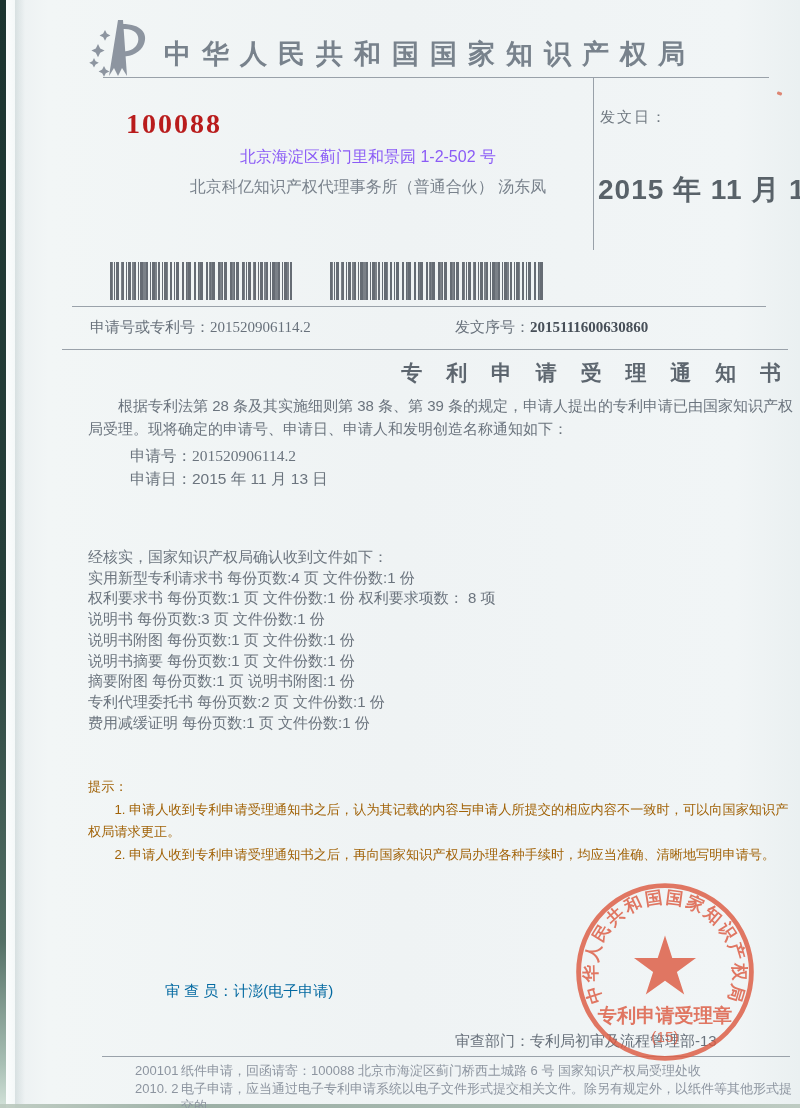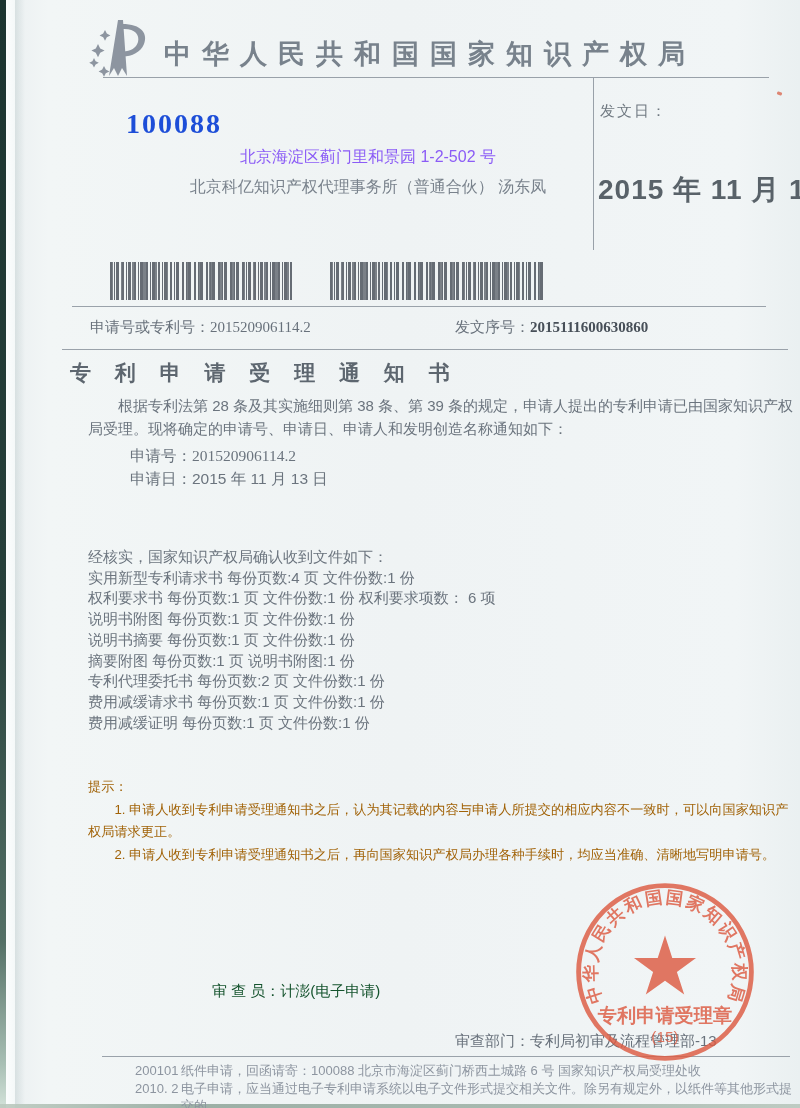--- a/index.html
+++ b/index.html
@@ -25,26 +25,26 @@
 
   
   .logo { left:84px; top:18px; width:68px; height:62px; }
   .office-title { left:70px; top:36px; width:720px; text-align:center;
     font-size:27px; font-weight:bold; letter-spacing:11px; color:#78828c; white-space:nowrap; }
   .header-rule { left:103px; top:77px; width:666px; height:1px; background:#99a1a9; }
   .vert-rule { left:593px; top:78px; width:1px; height:172px; background:#99a1a9; }
 
   
   .postal { left:126px; top:108px; font-family:"Liberation Serif", serif;
-    font-size:28px; font-weight:bold; letter-spacing:2px; color:#1d4ed8; }
+    font-size:28px; font-weight:bold; letter-spacing:2px; color:#b91c1c; }
   .addr { left:90px; top:147px; width:556px; text-align:center; font-size:16px; color:#8b5cf6; white-space:nowrap; }
   .recipient { left:90px; top:177px; width:556px; text-align:center; font-size:16px; color:#79828c; white-space:nowrap; }
 
   
-  .dispatch-label { left:600px; top:102px; font-size:15px; letter-spacing:2px; color:#6f7880; }
+  .dispatch-label { left:600px; top:108px; font-size:15px; letter-spacing:2px; color:#6f7880; }
   .dispatch-date { left:598px; top:171px; font-size:28px; font-weight:bold; color:#596269; letter-spacing:1px; white-space:nowrap; }
 
   
   .barcode { top:262px; height:38px; opacity:.85;
     background:
       repeating-linear-gradient(90deg,#4e555e 0 2px,rgba(0,0,0,0) 2px 6px),
       repeating-linear-gradient(90deg,#4e555e 0 1px,rgba(0,0,0,0) 1px 4px),
       repeating-linear-gradient(90deg,rgba(78,85,94,.85) 0 3px,rgba(0,0,0,0) 3px 11px); }
   .bc1 { left:110px; width:184px; }
   .bc2 { left:330px; width:214px; }
@@ -52,35 +52,35 @@
   .rule-a { left:72px; top:306px; width:694px; height:1px; background:#9aa2aa; }
   .rule-b { left:62px; top:349px; width:726px; height:1px; background:#9aa2aa; }
 
   
   .ref-left { left:90px; top:318px; font-size:15px; color:#68717b; white-space:nowrap; }
   .ref-right { left:455px; top:318px; font-size:15px; color:#68717b; white-space:nowrap; }
   .ref-num { font-family:"Liberation Serif", serif;text-align:right; }
   .ref-num-bold { font-family:"Liberation Serif", serif; font-weight:bold; color:#474f58; }
 
   
-  .notice-title { left:70px; top:359px; width:720px; text-align:left;
+  .notice-title { left:70px; top:359px; width:720px; text-align:right;
     font-size:21px; font-weight:bold; letter-spacing:9px; color:#5d666f; white-space:nowrap; }
 
   
   .intro { left:88px; top:394px; width:706px; font-size:15px; line-height:23px;
     text-indent:2em; color:#6b747e; }
   .fields { left:130px; top:444px; font-size:15.5px; line-height:23.4px; color:#6b747e; white-space:nowrap; }
   .received { left:88px; top:547px; font-size:15px; line-height:20.7px; color:#6b747e; white-space:nowrap; }
 
   
   .notes { left:88px; top:776px; width:708px; font-size:13.2px; line-height:22.5px; color:#a16207; }
   .notes p { text-indent:2em; }
 
   
-  .examiner { left:165px; top:982px; font-size:15px; color:#14532d; white-space:nowrap; z-index:1;margin-left:47px; }
+  .examiner { left:165px; top:982px; font-size:15px; color:#0369a1; white-space:nowrap; z-index:1; }
   .department { left:455px; top:1032px; font-size:15px; color:#68717b; white-space:nowrap; z-index:1; }
 
   
   .stamp { left:569px; top:876px; width:192px; height:192px; z-index:5; opacity:.82; }
 
   
   .footer-rule { left:102px; top:1056px; width:688px; height:1px; background:#9aa2aa; }
   .footer-codes { left:103px; top:1062px; font-size:13px; line-height:17.5px; color:#8d95a0;margin-left:32px; }
   .footer-text { left:181px; top:1062px; width:612px; font-size:13px; line-height:17.5px; color:#8d95a0; }
 </style>
@@ -135,26 +135,26 @@
 <p class="abs intro">根据专利法第 28 条及其实施细则第 38 条、第 39 条的规定，申请人提出的专利申请已由国家知识产权局受理。现将确定的申请号、申请日、申请人和发明创造名称通知如下：</p>
 
 <div class="abs fields">
   <div><span>申请号：</span><span class="ref-num">201520906114.2</span></div>
   <div><span>申请日：</span><span>2015 年 11 月 13 日</span></div>
 </div>
 
 <div class="abs received">
   <div>经核实，国家知识产权局确认收到文件如下：</div>
   <div>实用新型专利请求书 每份页数:4 页 文件份数:1 份</div>
-  <div>权利要求书 每份页数:1 页 文件份数:1 份 权利要求项数： 6 项</div>
+  <div>权利要求书 每份页数:1 页 文件份数:1 份 权利要求项数： 8 项</div>
+  <div>说明书 每份页数:3 页 文件份数:1 份</div>
   <div>说明书附图 每份页数:1 页 文件份数:1 份</div>
   <div>说明书摘要 每份页数:1 页 文件份数:1 份</div>
   <div>摘要附图 每份页数:1 页 说明书附图:1 份</div>
   <div>专利代理委托书 每份页数:2 页 文件份数:1 份</div>
-  <div>费用减缓请求书 每份页数:1 页 文件份数:1 份</div>
   <div>费用减缓证明 每份页数:1 页 文件份数:1 份</div>
 </div>
 
 <div class="abs notes">
   <div>提示：</div>
   <p>1. 申请人收到专利申请受理通知书之后，认为其记载的内容与申请人所提交的相应内容不一致时，可以向国家知识产权局请求更正。</p>
   <p>2. 申请人收到专利申请受理通知书之后，再向国家知识产权局办理各种手续时，均应当准确、清晰地写明申请号。</p>
 </div>
 
 <div class="abs examiner">

